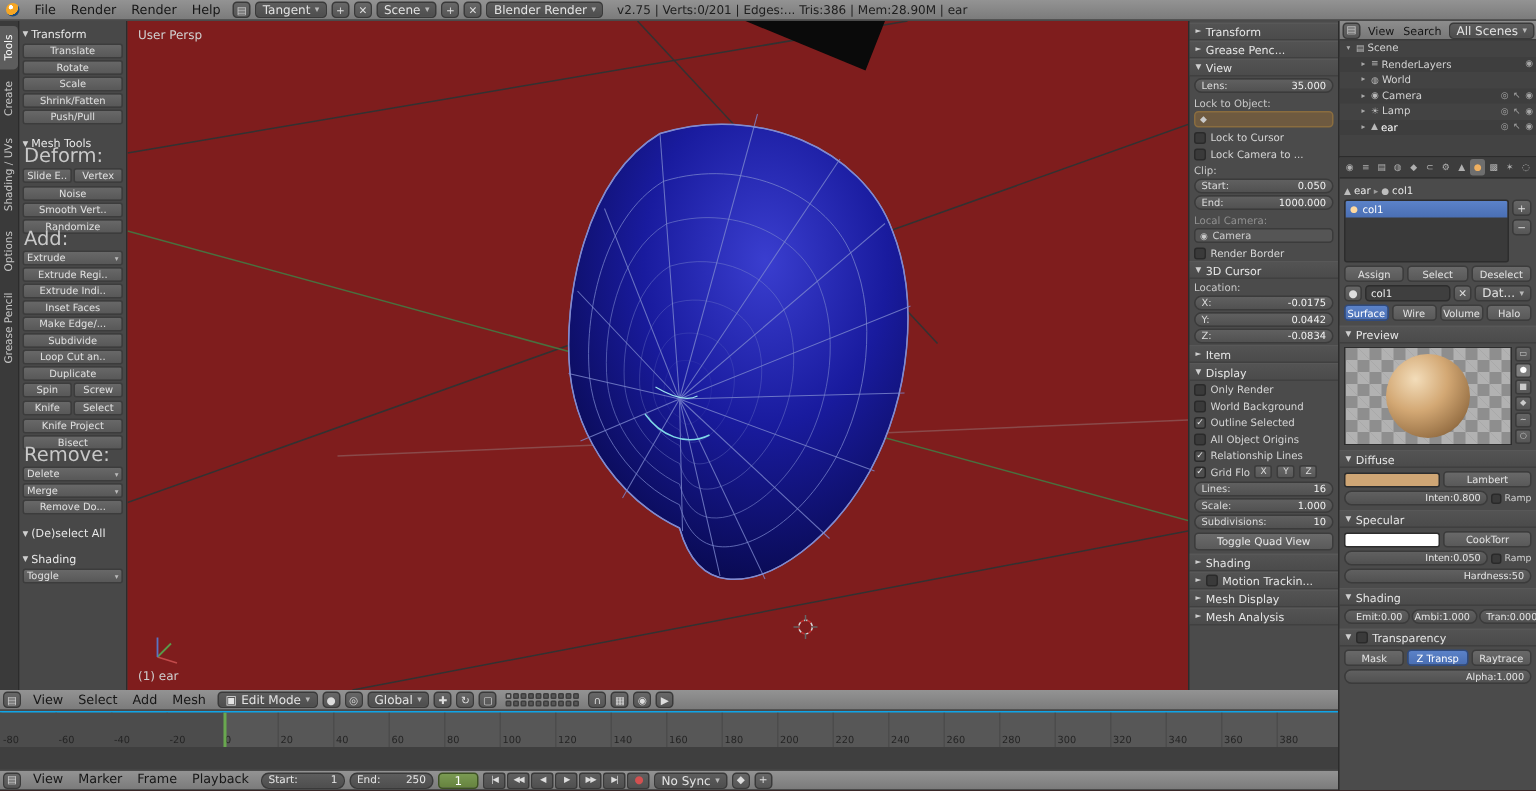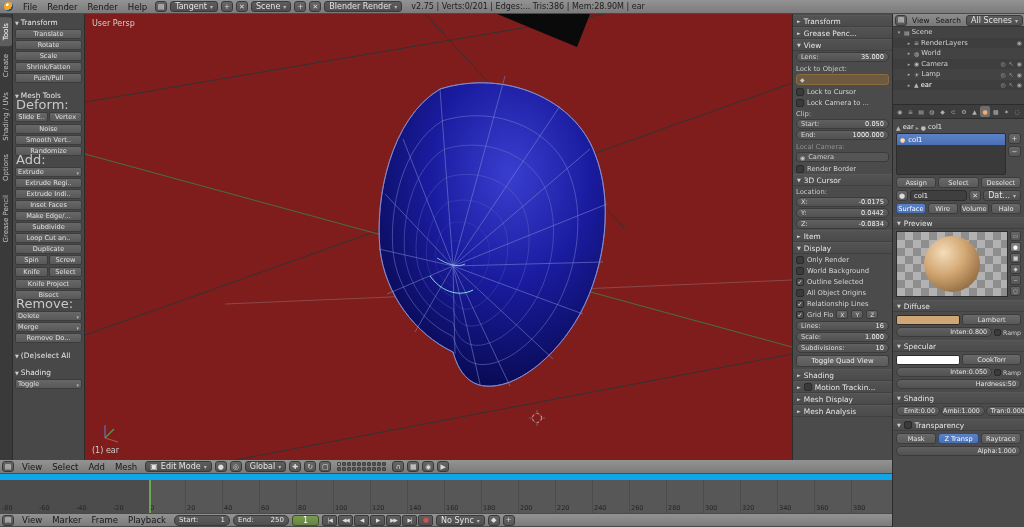--- a/index.html
+++ b/index.html
@@ -95,21 +95,21 @@
 #vp-header{left:0;top:460px;width:892px;height:14px}
 #footer{left:0;top:513px;width:892px;height:14px;border-top:1px solid #4a4a4a}
 .tl-field{display:inline-flex;align-items:center;justify-content:space-between;width:56px;height:11px;background:linear-gradient(#5d5d5d,#4e4e4e);border:1px solid #3a3a3a;border-radius:5px;color:#e6e6e6;font-size:7px;padding:0 4px}
 .frame-field{background:linear-gradient(#7a9a52,#66833f);border:1px solid #3d5222;border-radius:3px;color:#fff;font-size:8px;height:11px;display:inline-flex;align-items:center;padding:0 10px}
 .pb-btn{width:15px;height:11px;background:linear-gradient(#5f5f5f,#505050);border:1px solid #393939;border-radius:2px;color:#ddd;font-size:5.5px;display:inline-flex;align-items:center;justify-content:center;letter-spacing:-1px}
 .pb-btn.rec{color:#d35050;font-size:7px}
 #layer-grid{display:inline-grid;grid-template-columns:repeat(10,4px);grid-auto-rows:4px;gap:1px;margin:0 3px}
 .ldot{width:4px;height:4px;background:#565656;border:1px solid #3e3e3e;border-radius:1px}
 .ldot.on{background:#9a9a9a}
 
-#timeline{left:0;top:474px;width:892px;height:39px;background:#575757;border-top:6px solid #0ea5e9;overflow:hidden}
+#timeline{left:0;top:474px;width:892px;height:24px;background:#575757;border-top:1px solid #0ea5e9;overflow:hidden}
 .tick-line{position:absolute;top:0;bottom:0;width:1px;background:#4c4c4c}
 .tick-label{position:absolute;bottom:1px;font-size:6.5px;color:#242424}
 #pre-range{position:absolute;left:0;top:0;bottom:0;width:149px;background:rgba(0,0,0,.12)}
 #cur-frame-line{position:absolute;top:0;bottom:0;width:2px;background:#69a84f;left:149px}
 </style>
 </head>
 <body>
 
 <div id="app">
 

